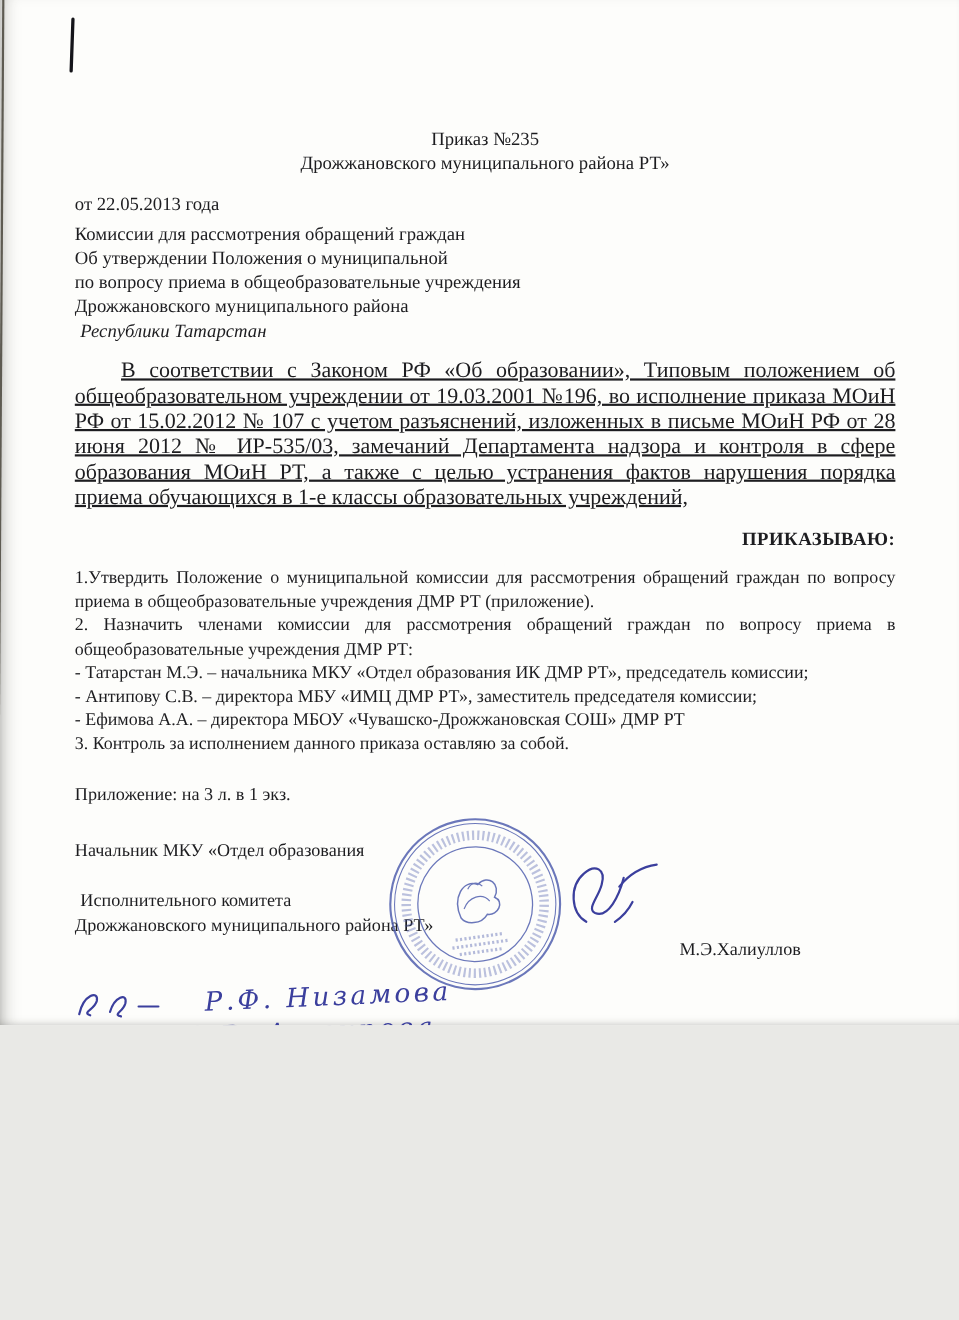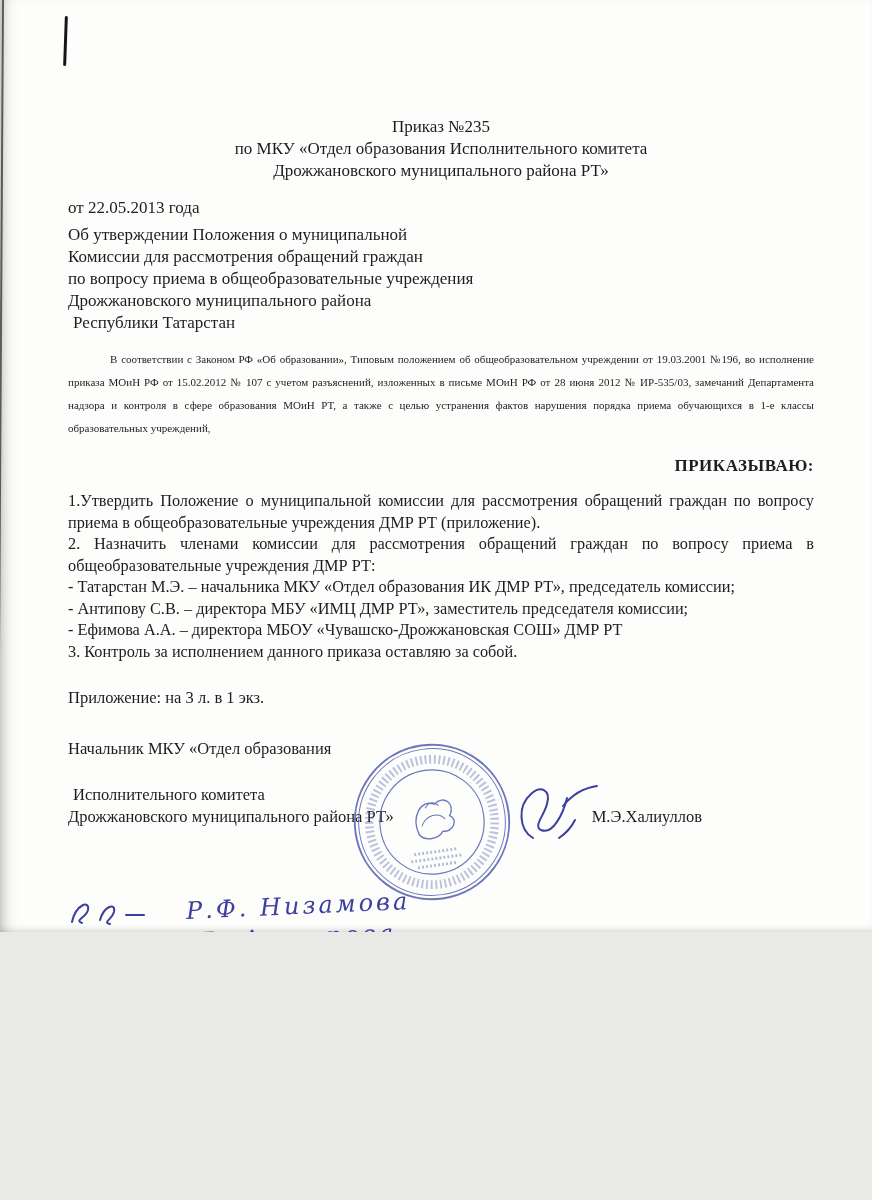--- a/index.html
+++ b/index.html
@@ -8,28 +8,28 @@
     background:#fdfdfb;overflow:hidden;
     font-family:"Liberation Serif", serif;color:#1d1d20;
     box-shadow:inset 14px 0 18px -16px rgba(40,40,35,.55), inset 0 -6px 10px -8px rgba(40,40,35,.4);
   }
   .edge-left{position:absolute;left:2px;top:0;width:2px;height:1160px;background:#5e5b52;transform:rotate(.35deg);transform-origin:top;}
   .pen-mark{position:absolute;left:64px;top:16px;width:3px;height:50px;background:#15151a;transform:rotate(2deg);border-radius:2px;}
   .content{position:absolute;left:0;top:0;width:872px;padding:116px 58px 0 68px;box-sizing:border-box;}
   .title{ text-align:center; font-size:17px; line-height:22px;}
   .date-line{ padding-right:102px; margin-top:16px; font-size:17px;}
   .subject{ margin-top:6px; font-size:17px; line-height:22px;}
-  .subject div:last-child{padding-left:5px;}
-  .preamble{ margin:14px 0 0 0; font-size:11px; line-height:23px; text-align:justify; text-indent:42px;}
+  .subject div:last-child{padding-left:5px;font-style:italic;}
+  .preamble{ margin:14px 0 0 0; font-size:20px; line-height:23px; text-align:justify; text-indent:42px;text-decoration:underline;}
   .order-heading{ margin-top:16px; margin-bottom:14px; text-align:right; font-weight:bold; font-size:17px; letter-spacing:.5px;}
   .order p{ margin:0; font-size:16.3px; line-height:21.5px; text-align:justify;}
   .attachment{ margin:26px 0 0 0; font-size:16.5px;}
-  .sig-block{ display:flex; margin-top:30px; font-size:16.5px; line-height:22px;}
+  .sig-block{ display:flex; margin-top:30px; font-size:16.5px; line-height:22px;flex-direction:column;}
   .sig-left div:nth-child(2){padding-left:5px;margin-top:24px;}
-  .sig-name{ margin-left:auto; margin-right:112px; align-self:flex-end;}
+  .sig-name{ margin-left:auto; margin-right:86px; align-self:flex-end;}
   .ack-label{ margin:20px 0 0 0; font-size:16.5px;}
   .page-number{ position:absolute; right:66px; top:1122px; font-size:15px;}
   
   .sig-area{position:absolute;left:58px;top:892px;width:600px;height:160px;}
   .hand{
     position:absolute; display:inline-block;
     font-family:"DejaVu Serif", serif; font-style:italic;
     color:#3b3f9d; font-size:24px; letter-spacing:3px;
     transform:rotate(-2.5deg); white-space:nowrap;
   }
@@ -40,29 +40,28 @@
 </head>
 <body>
 
 <div class="scan">
   <div class="edge-left"></div>
   <div class="pen-mark"></div>
 
   <div class="content">
     <div class="title">
       <div>Приказ №235</div>
-      <div>по МКУ «Отдел образования Исполнительного комитета</div>
       <div>Дрожжановского муниципального района РТ»</div>
     </div>
 
     <div class="date-line">от  22.05.2013 года</div>
 
     <div class="subject">
+      <div>Комиссии для рассмотрения обращений граждан</div>
       <div>Об утверждении Положения о муниципальной</div>
-      <div>Комиссии для рассмотрения обращений граждан</div>
       <div>по вопросу приема в общеобразовательные учреждения</div>
       <div>Дрожжановского муниципального района</div>
       <div>Республики Татарстан</div>
     </div>
 
     <p class="preamble">В соответствии с Законом РФ «Об образовании», Типовым положением об общеобразовательном учреждении от 19.03.2001 №196, во исполнение приказа МОиН РФ от 15.02.2012 № 107 с учетом разъяснений, изложенных в письме МОиН РФ от 28 июня 2012 № ИР-535/03, замечаний Департамента надзора и контроля в сфере образования МОиН РТ, а также с целью устранения фактов нарушения порядка приема обучающихся в 1-е классы образовательных учреждений,</p>
 
     <div class="order-heading">ПРИКАЗЫВАЮ:</div>
 
     <div class="order">

